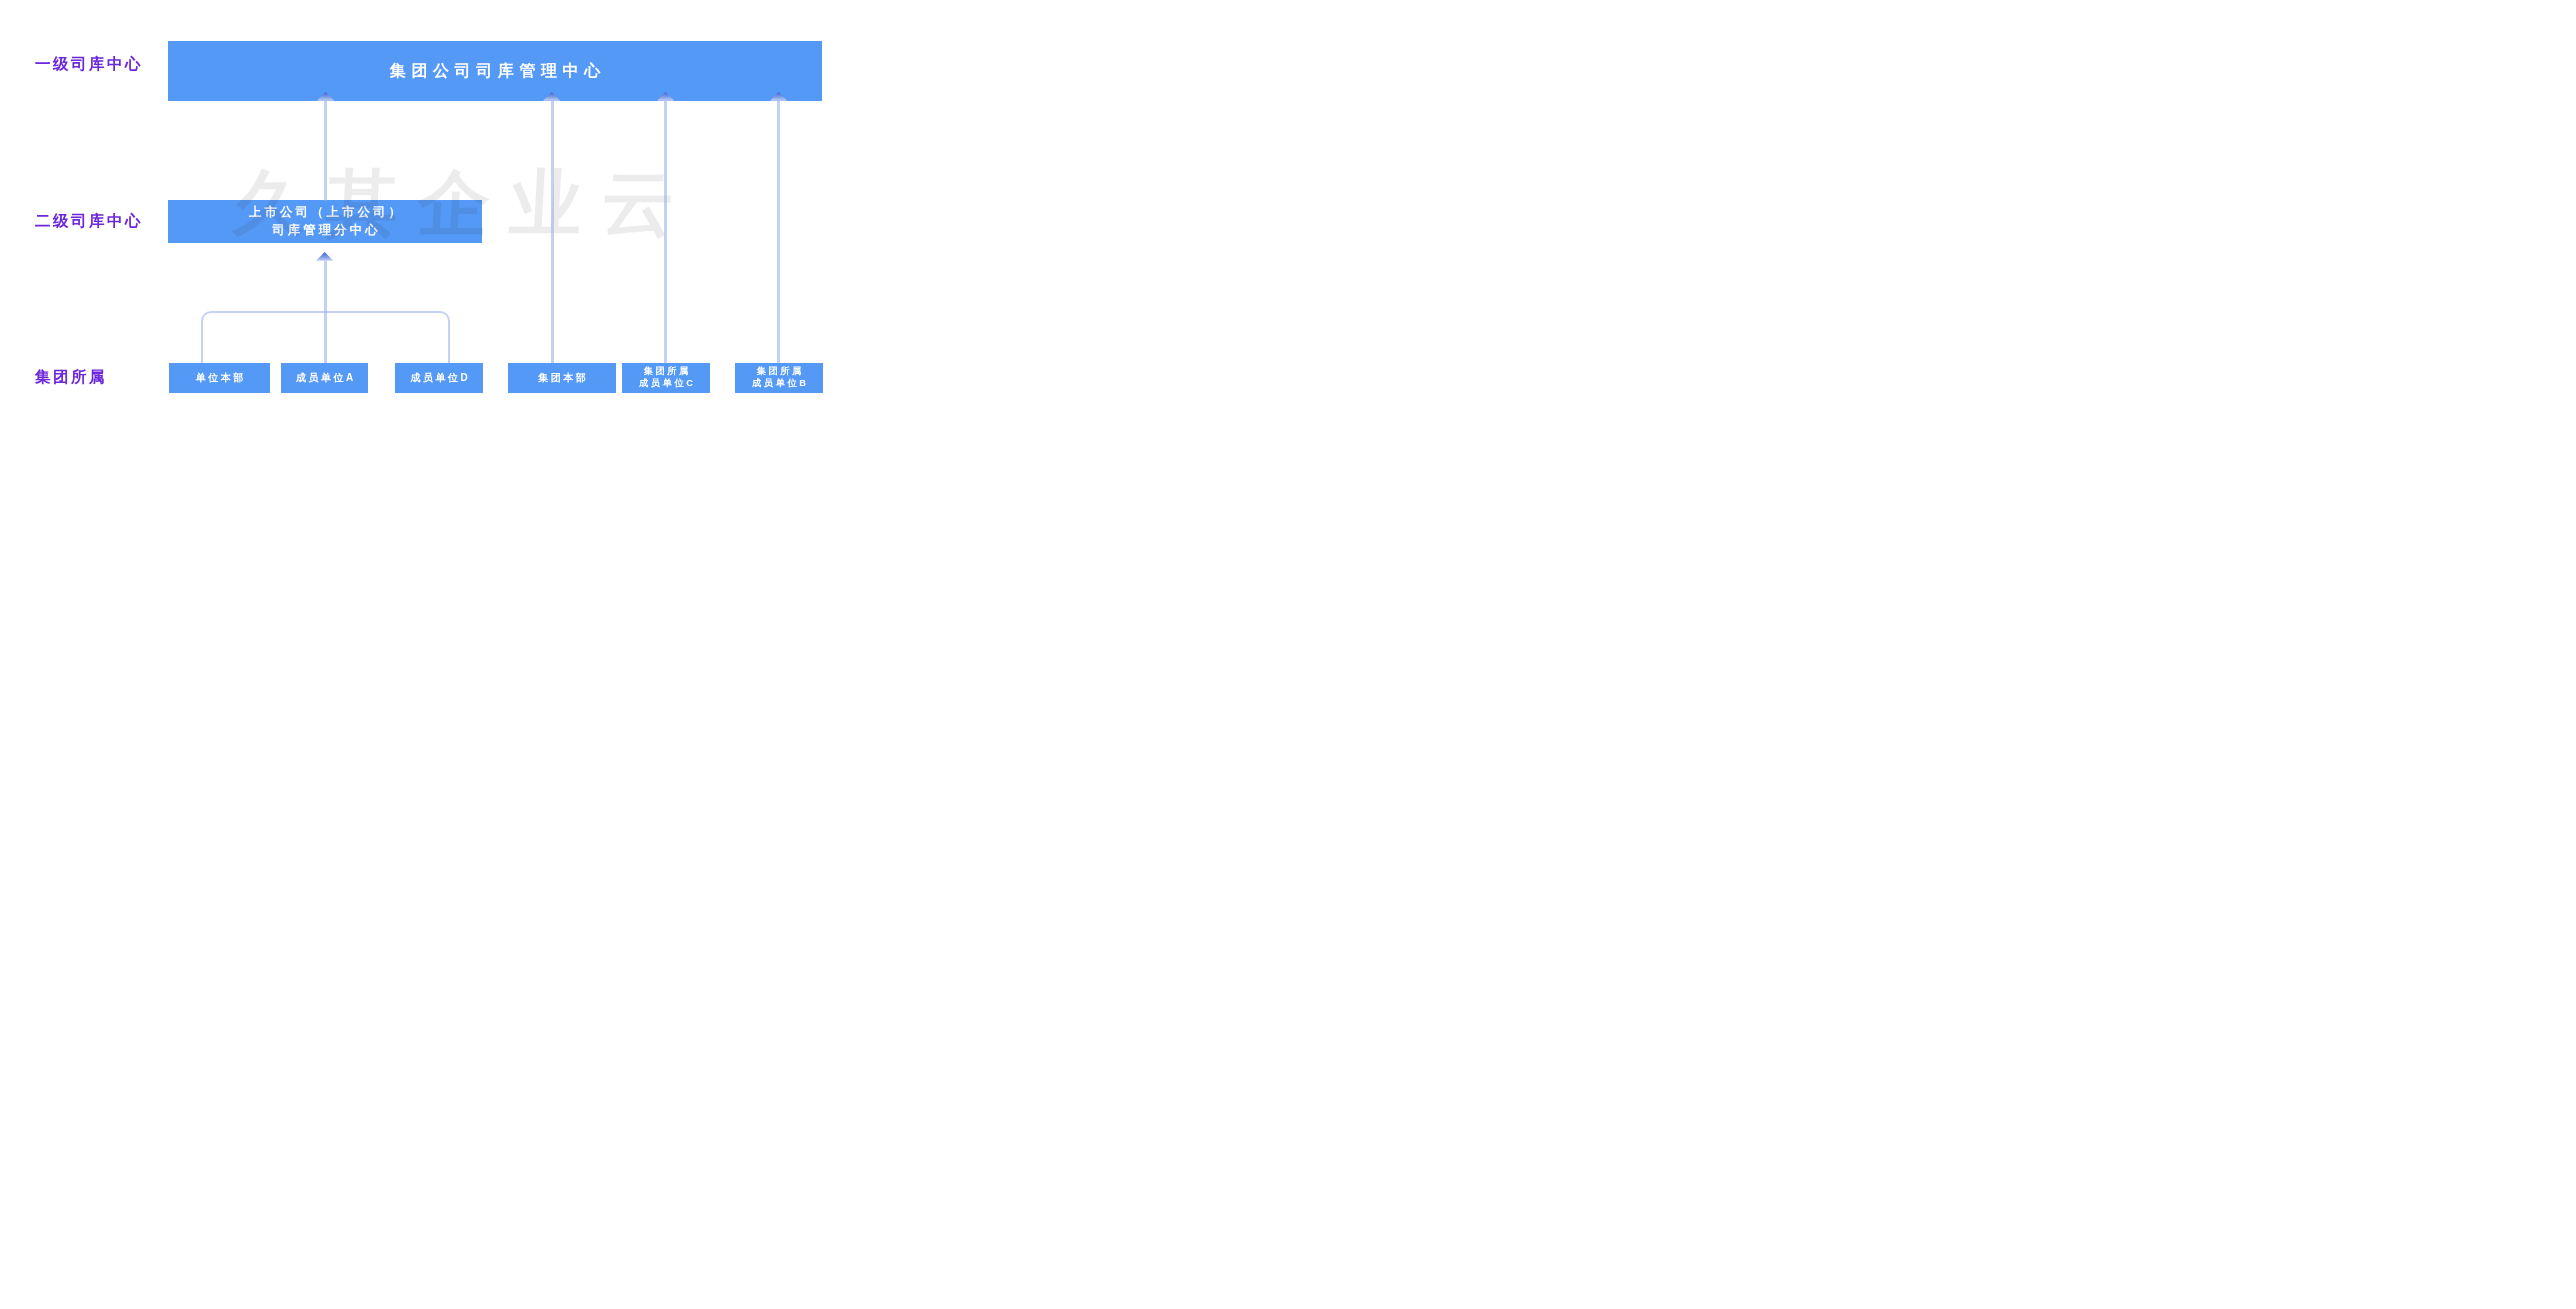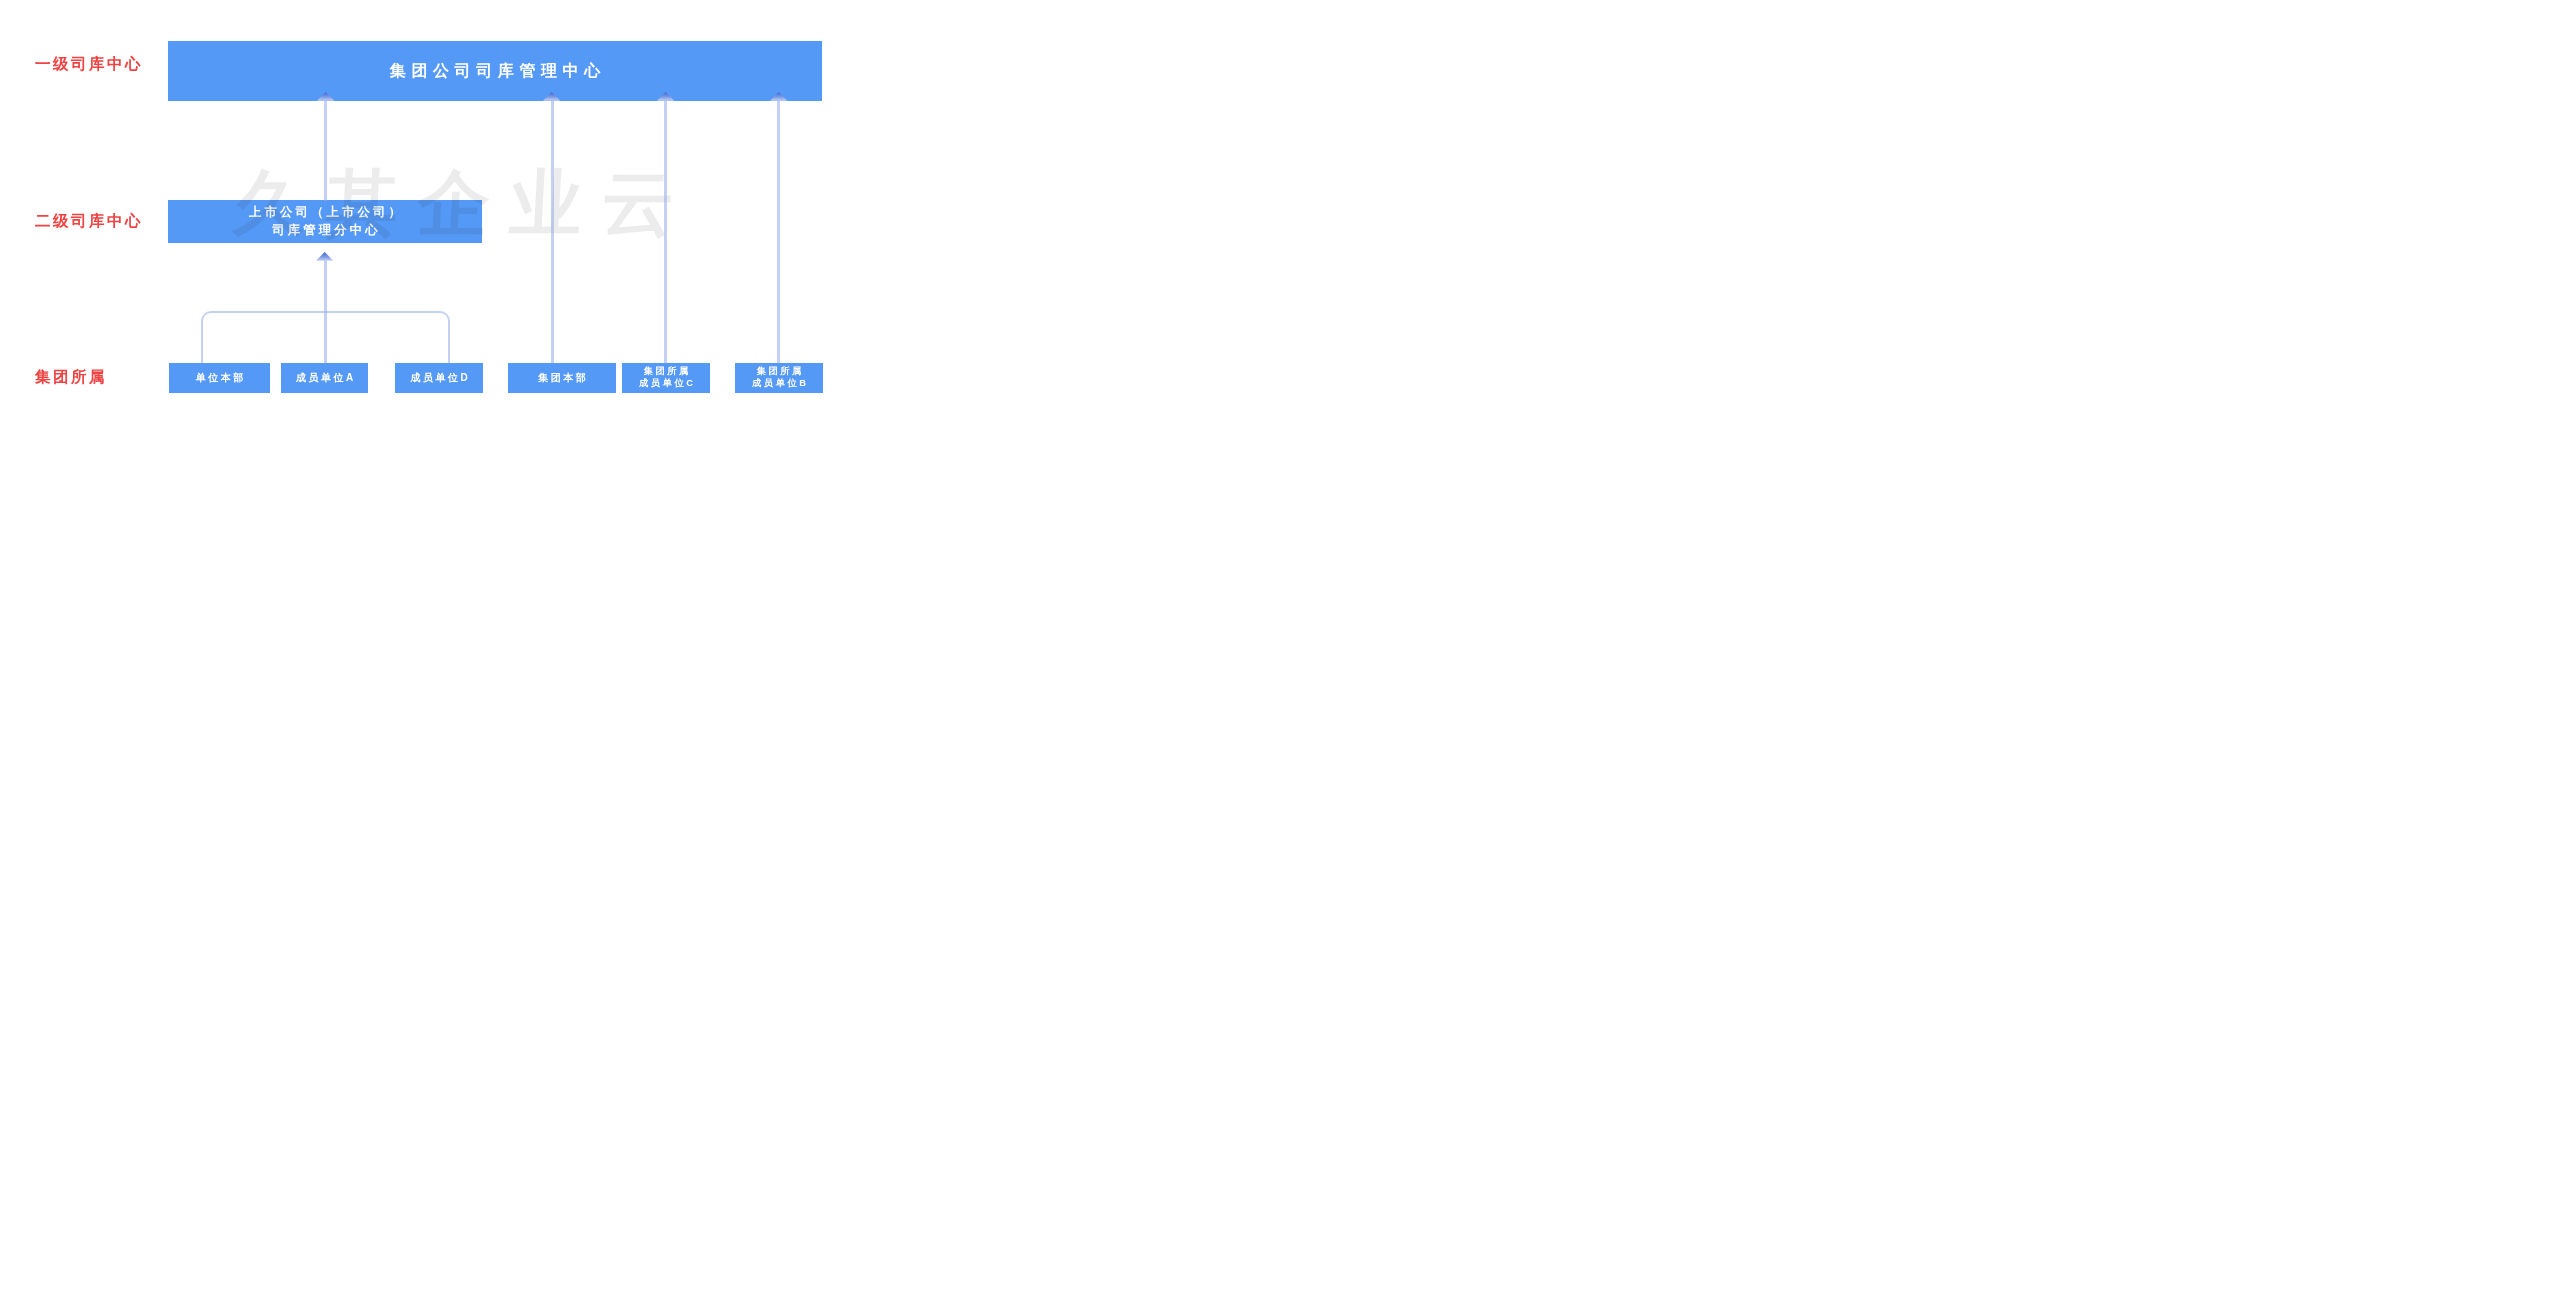--- a/index.html
+++ b/index.html
@@ -1,21 +1,21 @@
 <!DOCTYPE html>
 <html style="font-size:10px"><head>
 <meta charset="utf-8">
 <style>
   html,body{margin:0;padding:0;background:#ffffff;}
   .stage{
     position:relative;width:859px;height:436px;background:#ffffff;overflow:hidden;
     font-family:"Liberation Sans","DejaVu Sans",sans-serif;
   }
   .tier-label{
-    position:absolute;left:35px;z-index:1;color:#ef4444;font-weight:bold;
+    position:absolute;left:35px;z-index:1;color:#6d28d9;font-weight:bold;
     font-size:15.5px;letter-spacing:2.5px;line-height:16px;white-space:nowrap;
   }
   #tier1{top:56px;}
   #tier2{top:213px;}
   #tier3{top:369px;}
   .node{
     position:absolute;z-index:2;background:#5599f7;color:#ffffff;font-weight:bold;
     display:flex;flex-direction:column;align-items:center;justify-content:center;
     text-align:center;
   }

